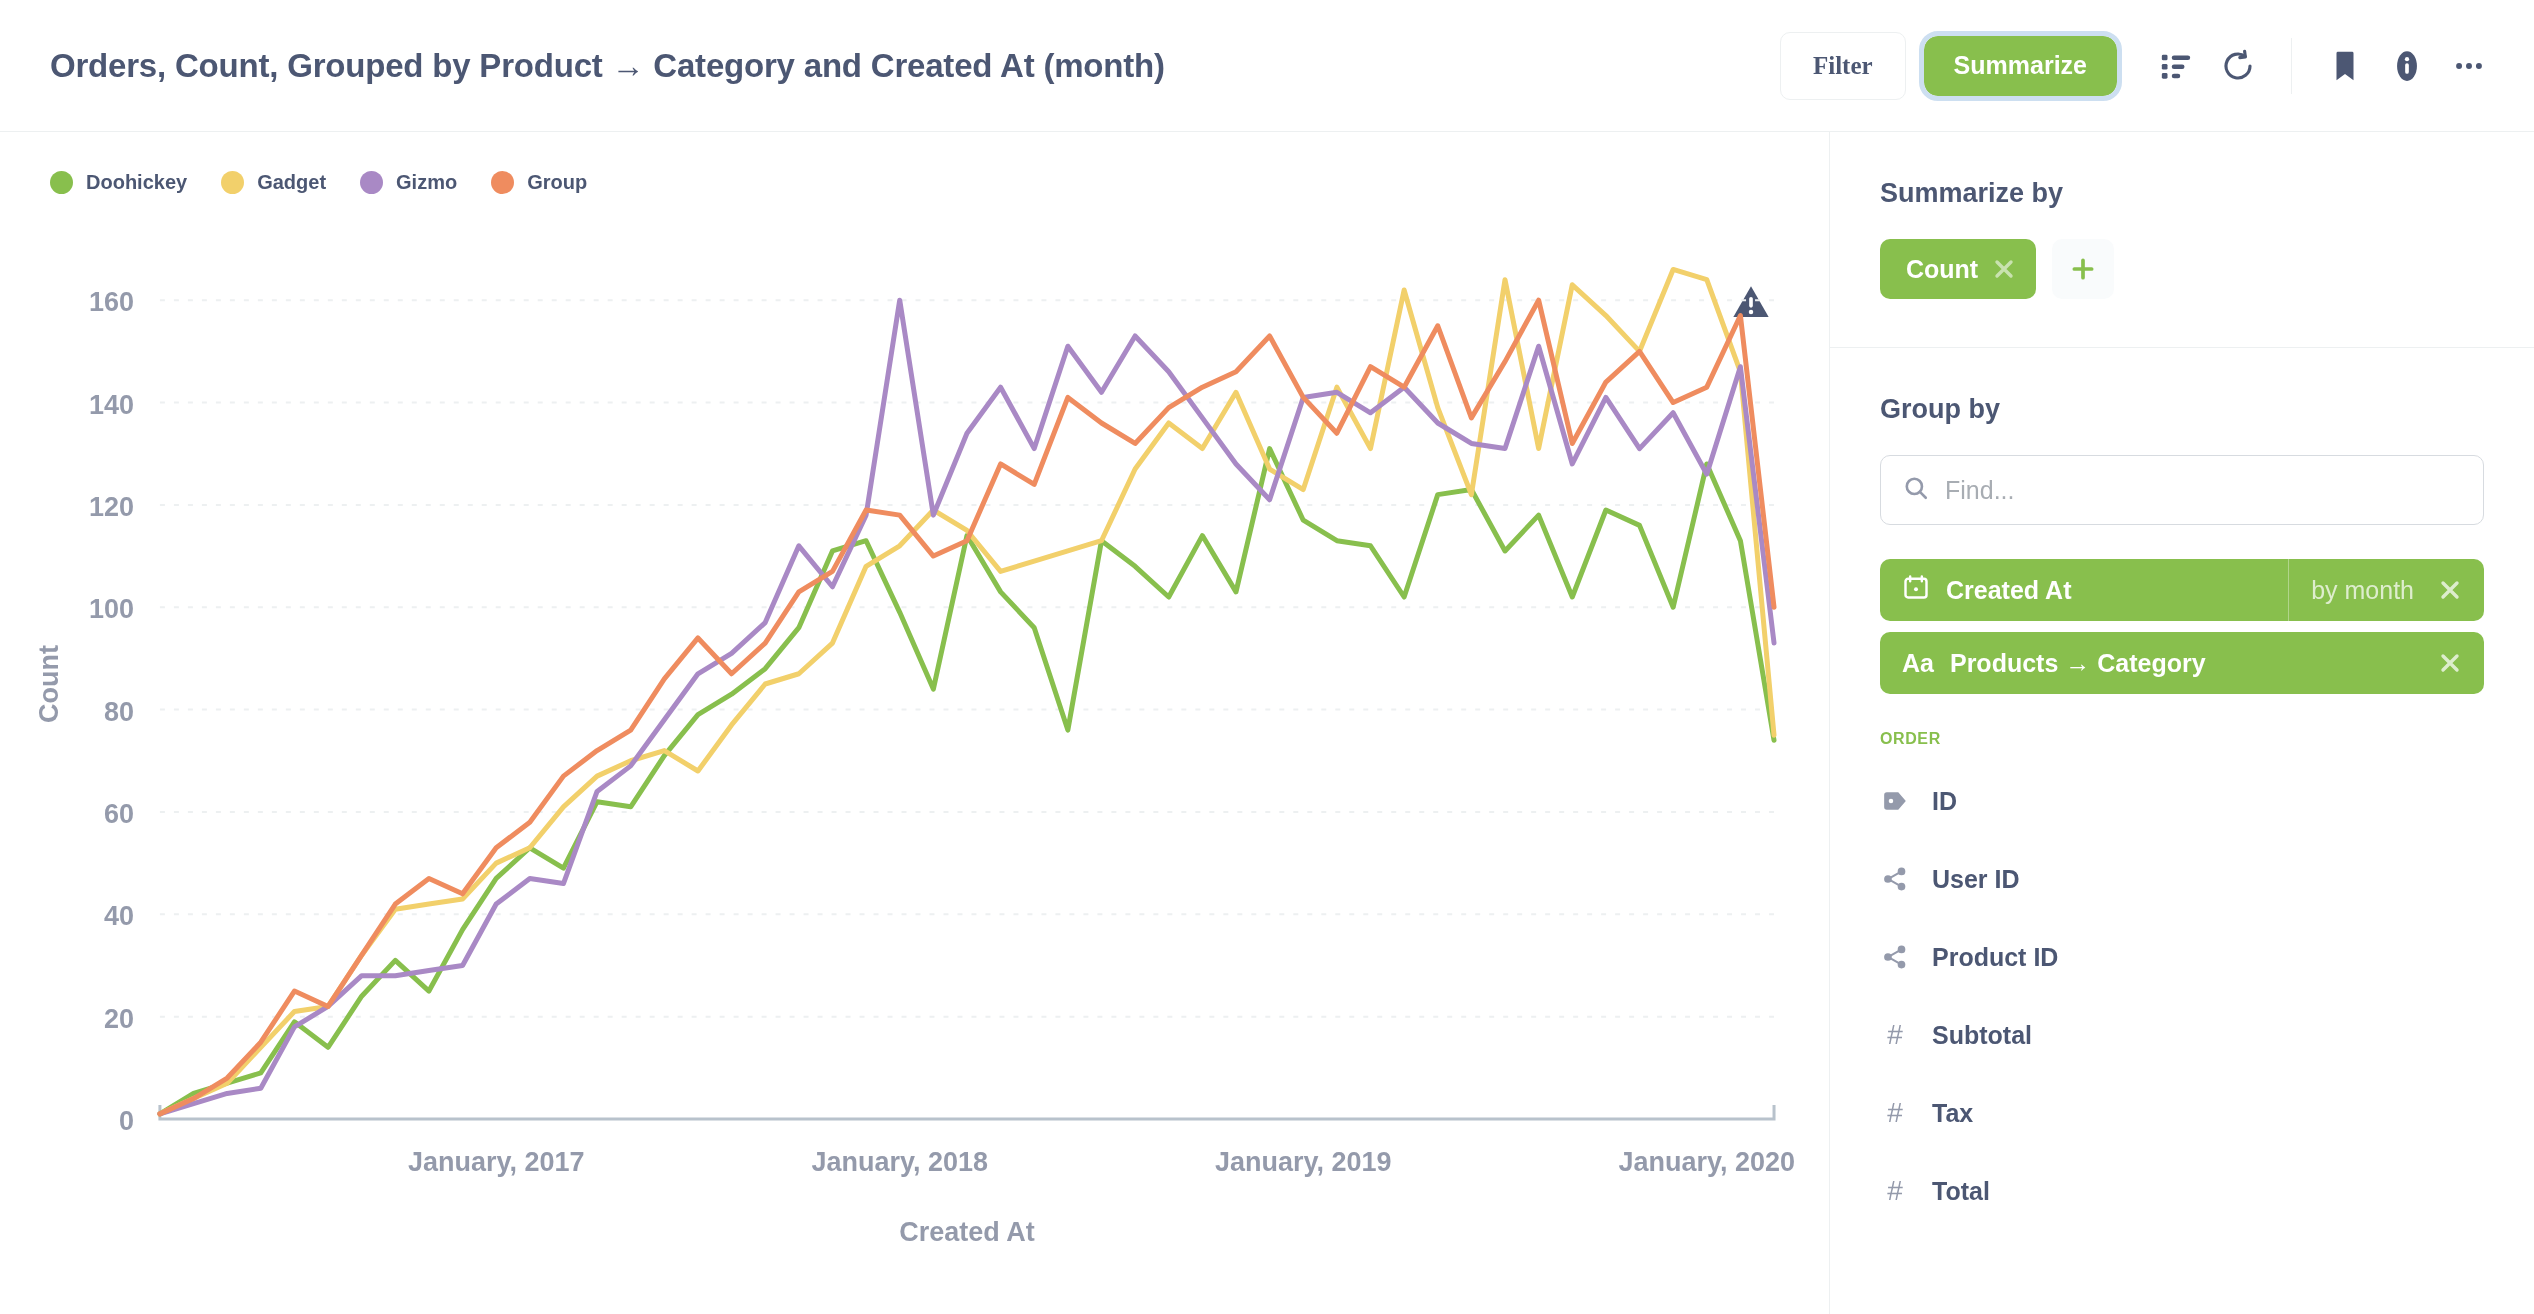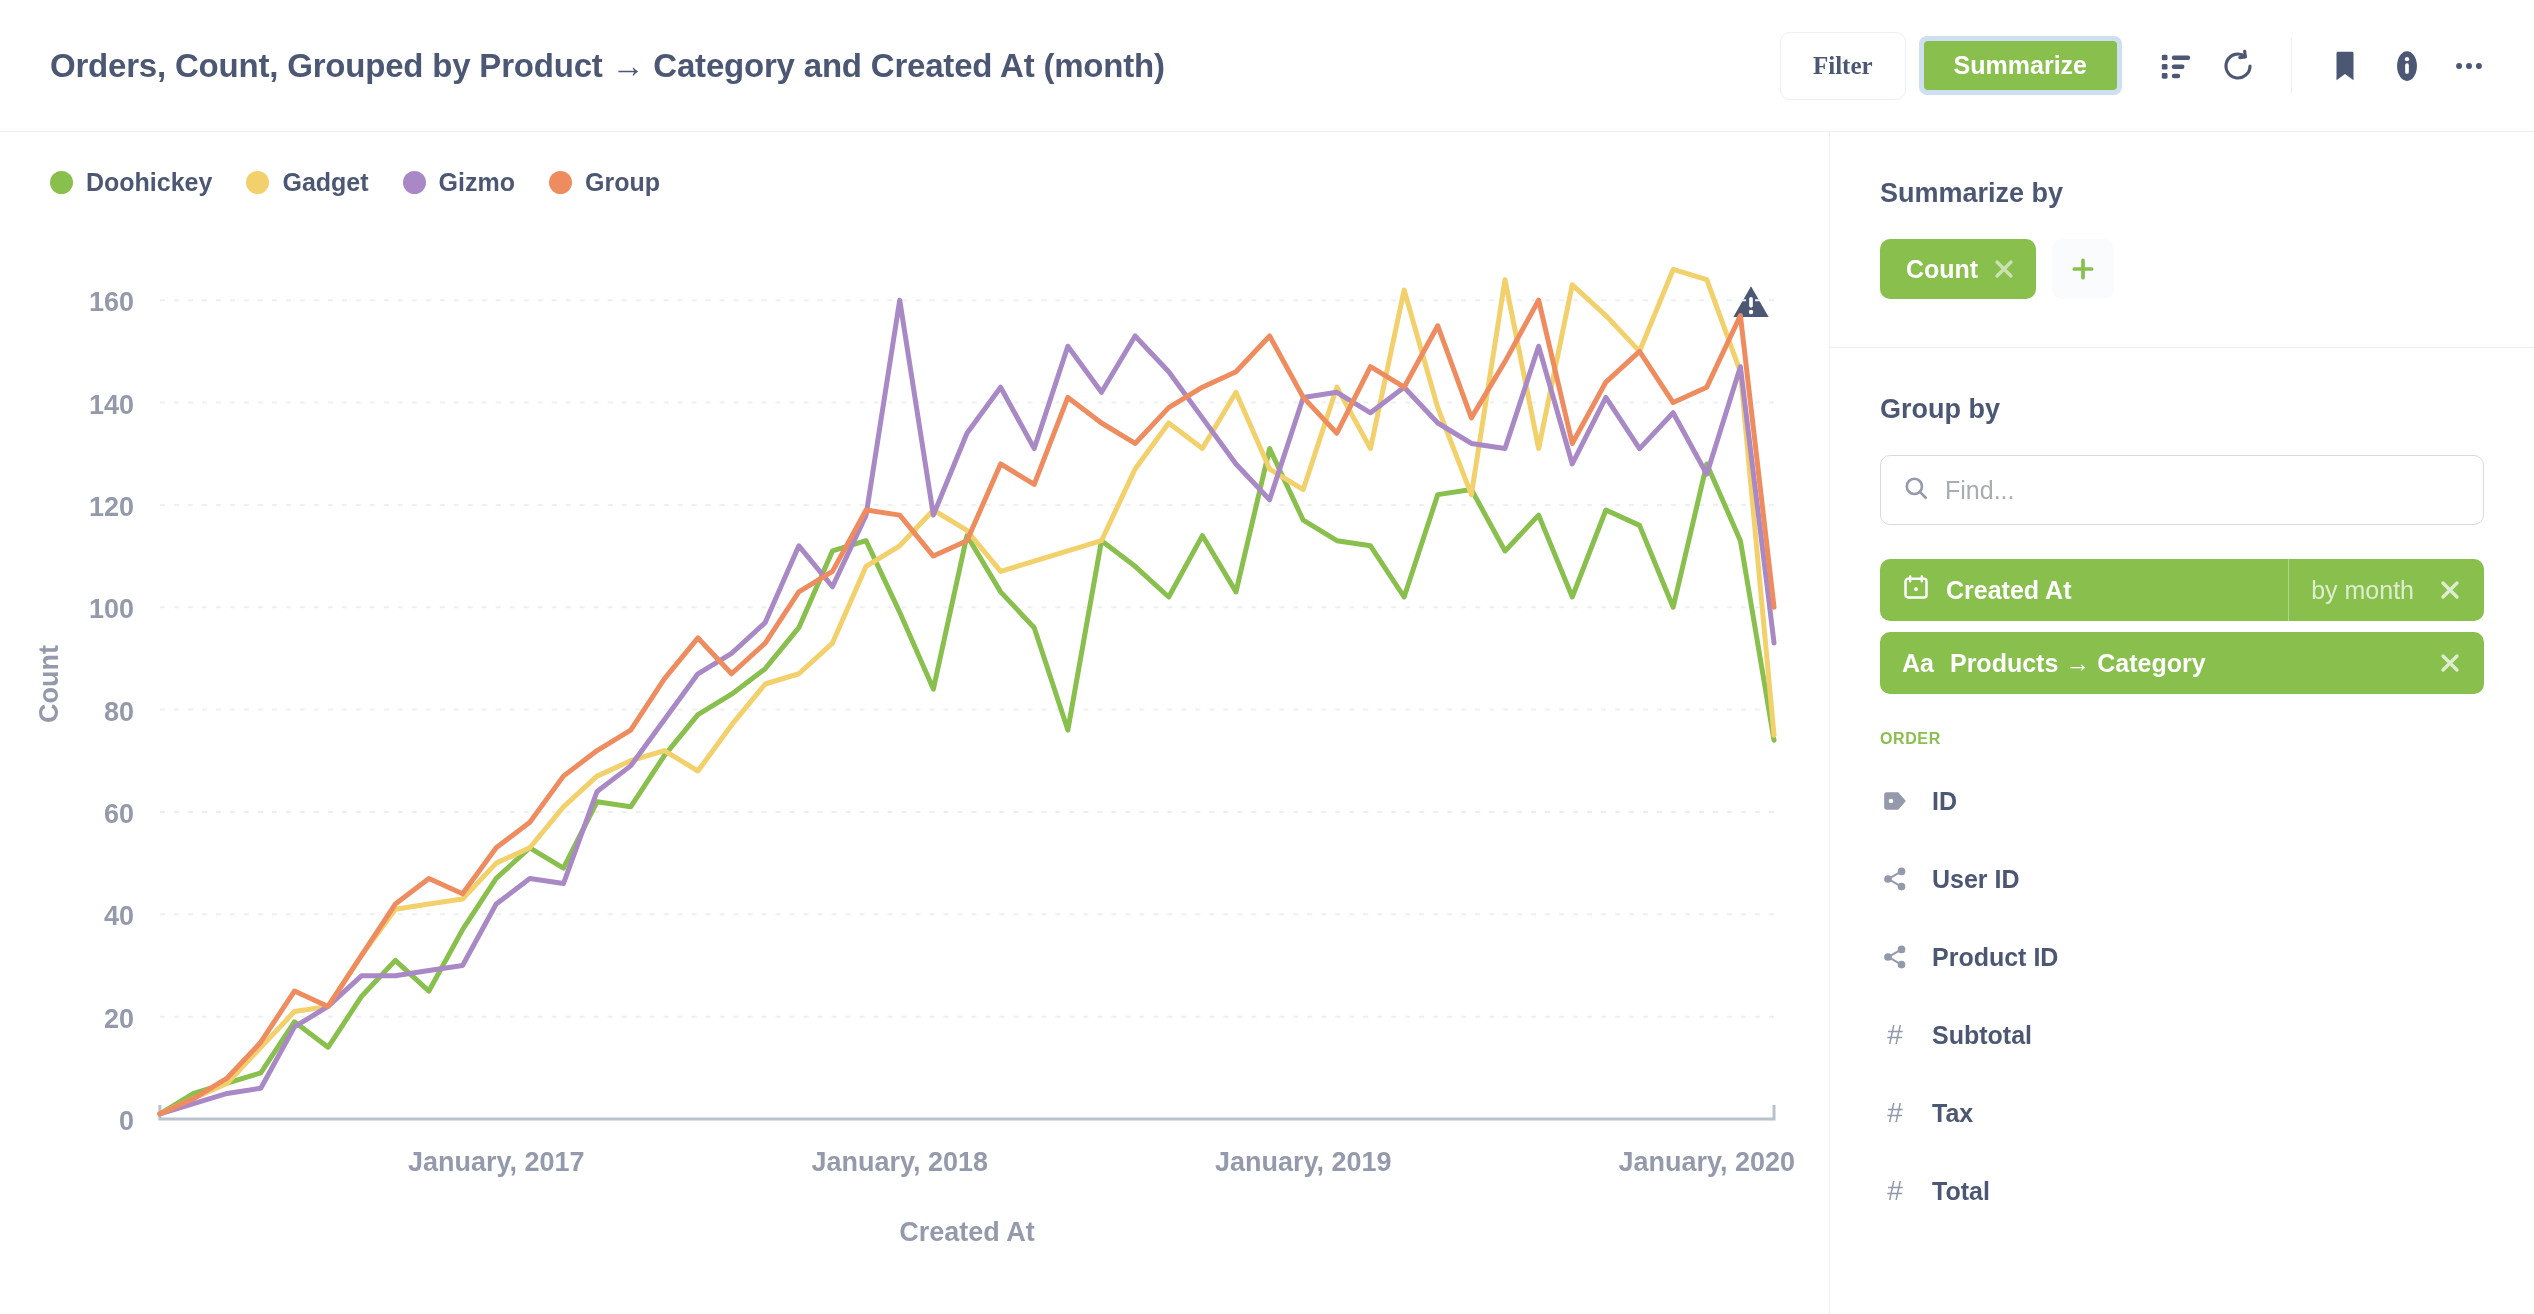--- a/index.html
+++ b/index.html
@@ -37,25 +37,25 @@
     border-radius: 10px;
     background: #fff;
     color: #4C5773;
     font-size: 25px;
     font-weight: bold;
     font-family: Liberation Serif, serif;
     cursor: pointer;
     display: flex; align-items: center;
   }
   .btn-summarize {
-    height: 49px;
+    height: 60px;
     margin-left: 18px;
     padding: 0 30px;
     border: none;
-    border-radius: 3px;
+    border-radius: 14px;
     background: #88BF4D;
     color: #fff;
     font-size: 25px;
     font-weight: bold;
     font-family: "Liberation Sans", sans-serif;
     cursor: pointer;
     outline: 5px solid #CDDFF1;
     display: flex; align-items: center;
   }
   .icon-btn {
@@ -78,21 +78,21 @@
     overflow: hidden;
   }
   .legend {
     display: flex; align-items: center;
     gap: 34px;
     padding: 28px 0 0 50px;
     height: 72px;
   }
   .legend-item { display: flex; align-items: center; gap: 13px; cursor: pointer; }
   .legend-dot { width: 23px; height: 23px; border-radius: 50%; display:block; }
-  .legend-label { font-size: 25px; font-weight: bold; color: #4C5773; white-space: nowrap; }
+  .legend-label { font-size: 20px; font-weight: bold; color: #4C5773; white-space: nowrap; }
   .warn-icon {
     position: absolute; top: 150px; right: 58px;
     width: 40px; height: 40px;
   }
   .plot-wrap { position: absolute; left: 0; top: 72px; right: 0; bottom: 0; }
   .plot-svg { width: 100%; height: 100%; display: block; }
 
   
   .sidebar {
     width: 704px; min-width: 704px;

